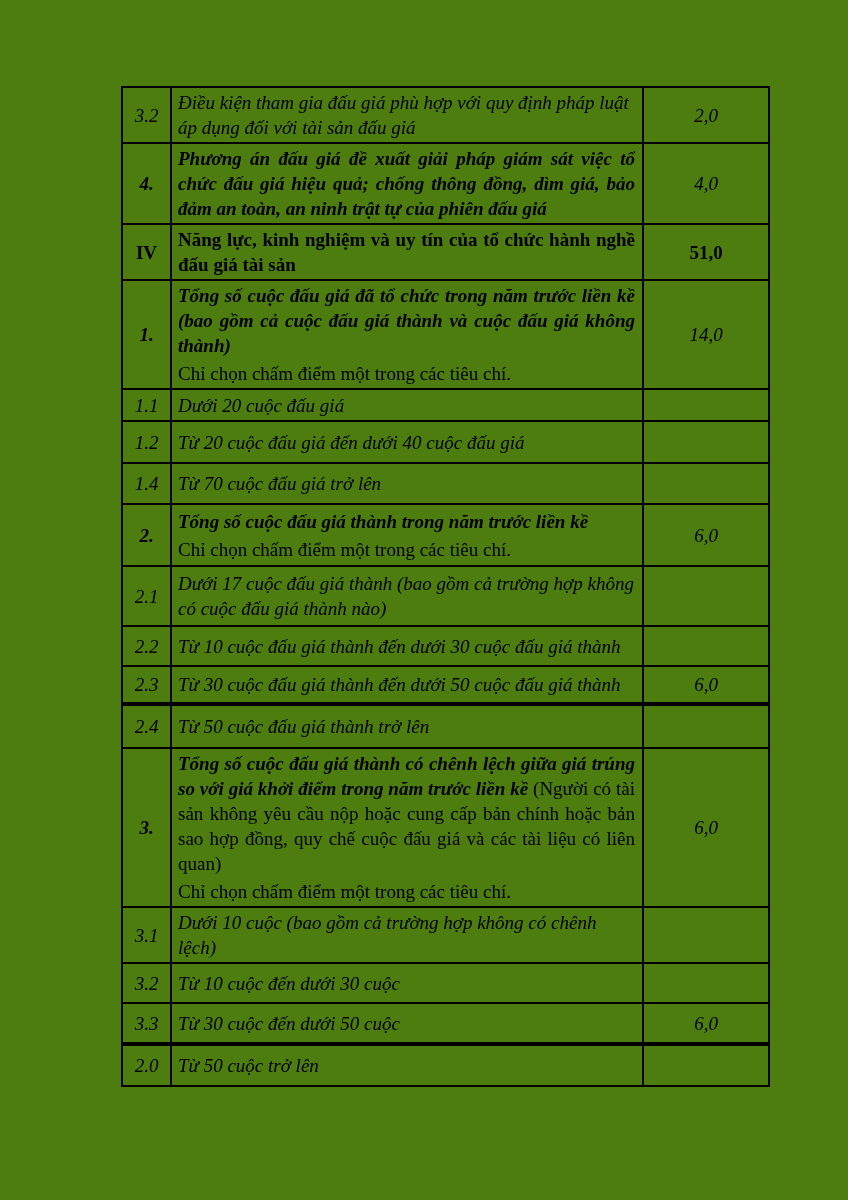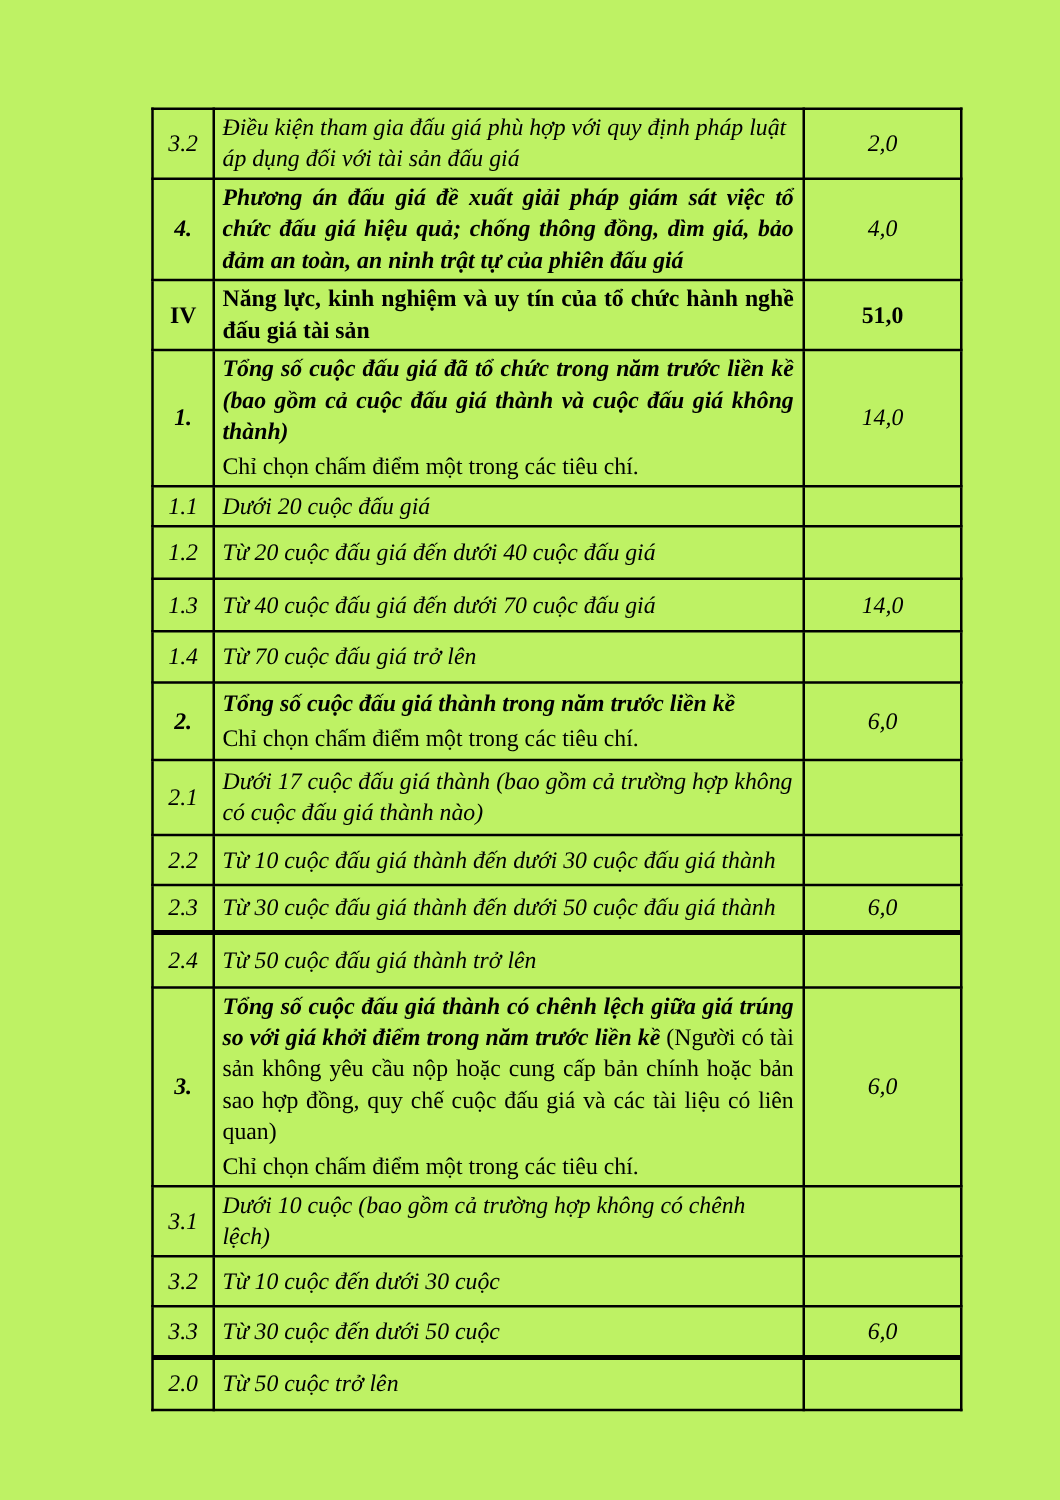--- a/index.html
+++ b/index.html
@@ -9,21 +9,21 @@
     height: 1200px;
     background: #ffffff;
     font-family: "Liberation Serif", "DejaVu Serif", serif;
     color: #000;
     overflow: hidden;
   }
   .page {
     position: relative;
     width: 848px;
     height: 1200px;
-    background: #bef264;
+    background: #4d7c0f;
   }
   .doc-table-wrap {
     position: absolute;
     left: 121px;
     top: 86px;
     width: 647px;
   }
   table.doc-table {
     border-collapse: collapse;
     width: 647px;
@@ -129,27 +129,20 @@
         </tr>
 
         <tr style="height:42px">
           <td class="numcell">1.2</td>
           <td class="desc">
               <div class="sub-text">Từ 20 cuộc đấu giá đến dưới 40 cuộc đấu giá</div>
             </td>
           <td class="score si"></td>
         </tr>
 
-        <tr style="height:42px">
-          <td class="numcell">1.3</td>
-          <td class="desc">
-              <div class="sub-text">Từ 40 cuộc đấu giá đến dưới 70 cuộc đấu giá</div>
-            </td>
-          <td class="score si">14,0</td>
-        </tr>
 
         <tr style="height:41px">
           <td class="numcell">1.4</td>
           <td class="desc">
               <div class="sub-text">Từ 70 cuộc đấu giá trở lên</div>
             </td>
           <td class="score si"></td>
         </tr>
 
         <tr style="height:62px">

